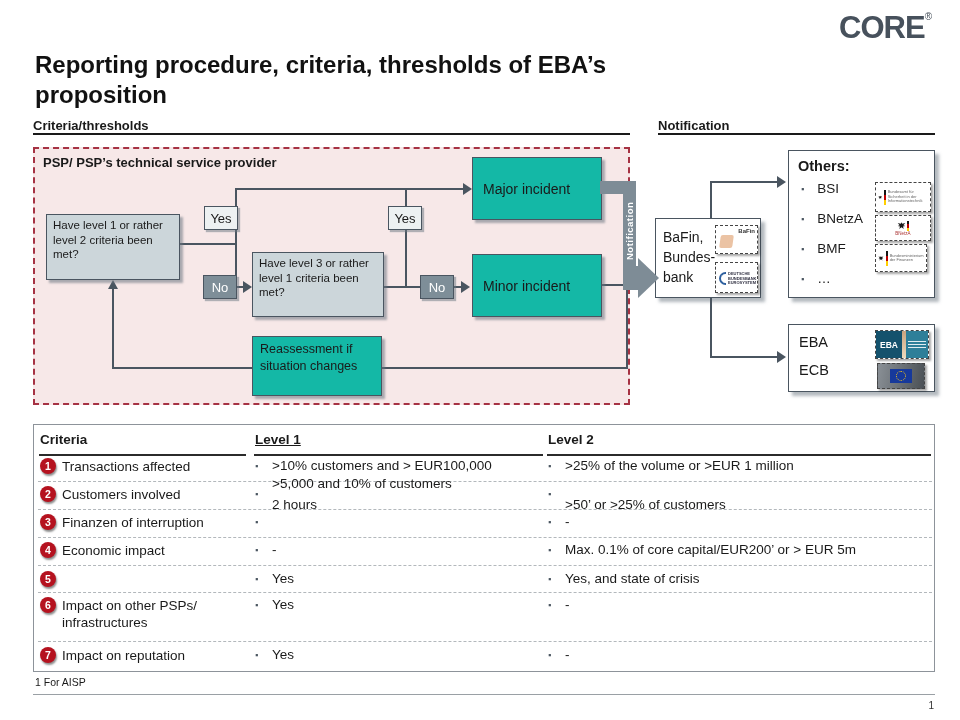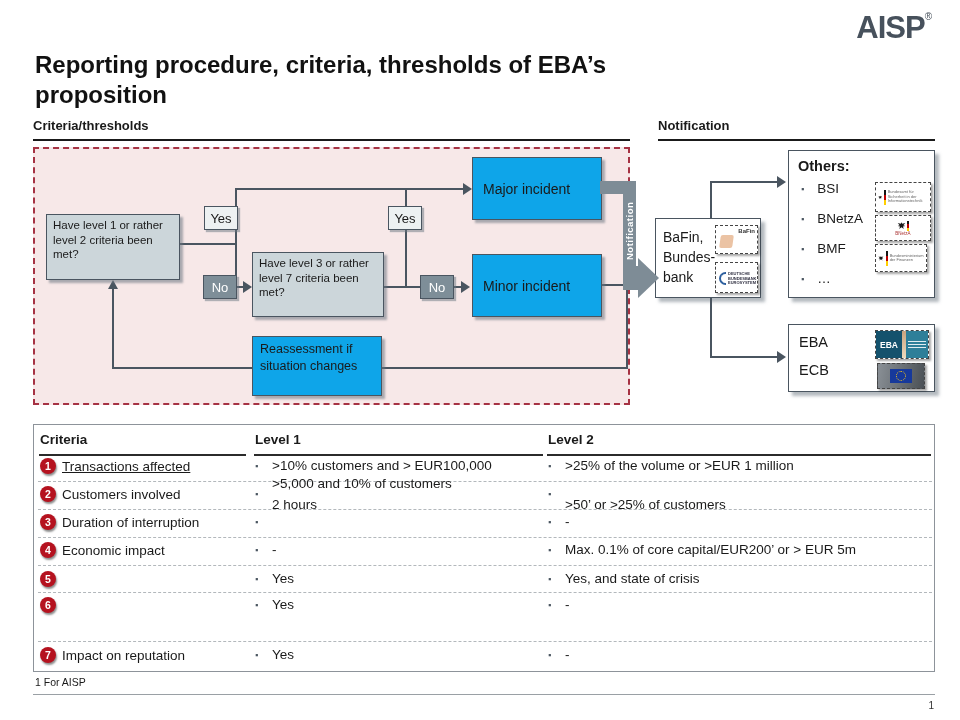--- a/index.html
+++ b/index.html
@@ -5,28 +5,28 @@
   html,body{margin:0;padding:0;background:#e9e9e9;}
   .slide{position:relative;width:960px;height:720px;background:#ffffff;overflow:hidden;
          font-family:"Liberation Sans", sans-serif;color:#1a1a1a;}
   
   .core-logo{position:absolute;top:10px;right:28px;font-size:31px;font-weight:bold;
              color:#47515c;letter-spacing:-1px;}
   .core-logo sup{font-size:10px;font-weight:normal;letter-spacing:0;vertical-align:18px;}
   .slide-title{position:absolute;left:35px;top:50px;width:680px;font-size:24px;font-weight:bold;
                line-height:30px;color:#111;}
   .sec-h{position:absolute;top:118px;font-size:13px;font-weight:bold;border-bottom:2px solid #1a1a1a;
-         padding-bottom:6px;box-sizing:border-box;}
+         box-sizing:border-box;}
   .sec-h.left{left:33px;width:597px;}
   .sec-h.right{left:658px;width:277px;}
   
   .flow-panel{position:absolute;left:33px;top:147px;width:597px;height:258px;background:#f7e8e8;
               border:2px dashed #a63243;box-sizing:border-box;}
   .panel-title{position:absolute;left:8px;top:6px;font-size:13px;font-weight:bold;}
-  .box{position:absolute;border:1.5px solid #4a5560;background:#0ea5e9;
+  .box{position:absolute;border:1.5px solid #4a5560;background:#14b8a6;
        box-shadow:3px 3px 2px rgba(106,117,128,.55);box-sizing:border-box;z-index:2;}
   .gbox{background:#ccd6da;font-size:11.5px;line-height:14.5px;padding:3px 6px;}
   .tag{display:flex;align-items:center;justify-content:center;font-size:13px;
        box-shadow:2px 2px 1px rgba(106,117,128,.5);}
   .yes{background:#edf1f2;}
   .no{background:#7e8e98;color:#fff;}
   .incident{font-size:14px;display:flex;align-items:center;padding-left:10px;}
   .reassess{font-size:12.5px;line-height:16.5px;padding:4px 7px;}
   .lh{position:absolute;height:2px;background:#4a5560;z-index:1;}
   .lv{position:absolute;width:2px;background:#4a5560;z-index:1;}
@@ -69,27 +69,28 @@
   .footnote{position:absolute;left:35px;top:676px;font-size:10.5px;}
   .foot-line{position:absolute;left:33px;top:694px;width:902px;height:1px;background:#9aa0a5;}
   .page-num{position:absolute;right:26px;top:700px;font-size:10px;color:#333;}
 </style>
 </head>
 <body>
 
 <div class="slide">
 
   <div class="core-logo">
-    <span>AISP</span><sup>®</sup>
+    <span>CORE</span><sup>®</sup>
   </div>
   <div class="slide-title">Reporting procedure, criteria, thresholds of EBA’s proposition</div>
   <div class="sec-h left">Criteria/thresholds</div>
   <div class="sec-h right">Notification</div>
 
   <div class="flow-panel">
+    <div class="panel-title">PSP/ PSP’s technical service provider</div>
 
     <div class="lh" style="left:145px;top:94px;width:57px;"></div>
     <div class="lv" style="left:200px;top:39px;height:99px;"></div>
     <div class="lh" style="left:200px;top:39px;width:230px;"></div>
     <div class="arr-r" style="left:428px;top:34px;"></div>
     <div class="lh" style="left:202px;top:137px;width:8px;"></div>
     <div class="arr-r" style="left:208px;top:132px;"></div>
     <div class="lh" style="left:349px;top:137px;width:36px;"></div>
     <div class="lv" style="left:370px;top:39px;height:100px;"></div>
     <div class="lh" style="left:419px;top:137px;width:9px;"></div>
@@ -97,21 +98,21 @@
     <div class="lh" style="left:567px;top:135px;width:26px;"></div>
     <div class="lv" style="left:591px;top:135px;height:85px;"></div>
     <div class="lh" style="left:347px;top:218px;width:246px;"></div>
     <div class="lh" style="left:77px;top:218px;width:140px;"></div>
     <div class="lv" style="left:77px;top:139px;height:81px;"></div>
     <div class="arr-u" style="left:73px;top:131px;"></div>
 
     <div class="box gbox" style="left:11px;top:65px;width:134px;height:66px;">Have level 1 or rather level 2 criteria been met?</div>
     <div class="box tag yes" style="left:169px;top:57px;width:34px;height:24px;">Yes</div>
     <div class="box tag no" style="left:168px;top:126px;width:34px;height:24px;">No</div>
-    <div class="box gbox" style="left:217px;top:103px;width:132px;height:65px;">Have level 3 or rather level 7 criteria been met?</div>
+    <div class="box gbox" style="left:217px;top:103px;width:132px;height:65px;">Have level 3 or rather level 1 criteria been met?</div>
     <div class="box tag yes" style="left:353px;top:57px;width:34px;height:24px;">Yes</div>
     <div class="box tag no" style="left:385px;top:126px;width:34px;height:24px;">No</div>
     <div class="box incident" style="left:437px;top:8px;width:130px;height:63px;">Major incident</div>
     <div class="box reassess" style="left:217px;top:187px;width:130px;height:60px;">Reassessment if situation changes</div>
     <div class="box incident" style="left:437px;top:105px;width:130px;height:63px;">Minor incident</div>
   </div>
 
   <div class="nbar" style="left:600px;top:181px;width:36px;height:13px;"></div>
   <div class="nbar" style="left:623px;top:181px;width:13px;height:97px;"></div>
   <div class="nbar" style="left:623px;top:266px;width:17px;height:24px;"></div>
@@ -183,44 +184,44 @@
     </div>
     <div class="chip" style="left:88px;top:38px;width:48px;height:26px;background:linear-gradient(100deg,#8a9096,#4a5055);display:flex;align-items:center;justify-content:center;">
       <div style="width:22px;height:14px;background:#16399b;display:flex;align-items:center;justify-content:center;">
         <div style="width:8px;height:8px;border:1px dotted #f5c518;border-radius:50%;"></div>
       </div>
     </div>
   </div>
 
   <div class="crit-table">
     <div class="th" style="left:6px;">Criteria</div>
-    <div class="th" style="left:221px;">Level 1</div>
+    <div class="th" style="left:221px;text-decoration:underline;">Level 1</div>
     <div class="th" style="left:514px;">Level 2</div>
     <div class="th-rule" style="left:5px;width:207px;"></div>
     <div class="th-rule" style="left:220px;width:289px;"></div>
     <div class="th-rule" style="left:513px;width:384px;"></div>
 
     <div class="numc" style="top:33px;">1</div>
-    <div class="cname" style="top:33px;text-decoration:underline;">Transactions affected</div>
+    <div class="cname" style="top:33px;">Transactions affected</div>
     <span class="sq cbul1" style="top:36px;">▪</span>
     <div class="cval1" style="top:33px;">&gt;10% customers and &gt; EUR100,000</div>
     <span class="sq cbul2" style="top:36px;">▪</span>
     <div class="cval2" style="top:33px;">&gt;25% of the volume or &gt;EUR 1 million</div>
     <div class="sep" style="top:56px;"></div>
 
     <div class="numc" style="top:61px;">2</div>
     <div class="cname" style="top:61px;">Customers involved</div>
     <span class="sq cbul1" style="top:64px;">▪</span>
     <div class="cval1" style="top:51px;">&gt;5,000 and 10% of customers</div>
     <span class="sq cbul2" style="top:64px;">▪</span>
     <div class="cval2" style="top:56px;margin-top:16px;">&gt;50’ or &gt;25% of customers</div>
     <div class="sep" style="top:84px;"></div>
 
     <div class="numc" style="top:89px;">3</div>
-    <div class="cname" style="top:89px;">Duration of interruption</div>
+    <div class="cname" style="top:89px;">Finanzen of interruption</div>
     <span class="sq cbul1" style="top:92px;">▪</span>
     <div class="cval1" style="top:72px;">2 hours</div>
     <span class="sq cbul2" style="top:92px;">▪</span>
     <div class="cval2" style="top:89px;">-</div>
     <div class="sep" style="top:112px;"></div>
 
     <div class="numc" style="top:117px;">4</div>
     <div class="cname" style="top:117px;">Economic impact</div>
     <span class="sq cbul1" style="top:120px;">▪</span>
     <div class="cval1" style="top:117px;">-</div>
@@ -229,20 +230,21 @@
     <div class="sep" style="top:140px;"></div>
 
     <div class="numc" style="top:146px;">5</div>
     <span class="sq cbul1" style="top:149px;">▪</span>
     <div class="cval1" style="top:146px;">Yes</div>
     <span class="sq cbul2" style="top:149px;">▪</span>
     <div class="cval2" style="top:146px;">Yes, and state of crisis</div>
     <div class="sep" style="top:167px;"></div>
 
     <div class="numc" style="top:172px;">6</div>
+    <div class="cname" style="top:172px;">Impact on other PSPs/ infrastructures</div>
     <span class="sq cbul1" style="top:175px;">▪</span>
     <div class="cval1" style="top:172px;">Yes</div>
     <span class="sq cbul2" style="top:175px;">▪</span>
     <div class="cval2" style="top:172px;">-</div>
     <div class="sep" style="top:216px;"></div>
 
     <div class="numc" style="top:222px;">7</div>
     <div class="cname" style="top:222px;">Impact on reputation</div>
     <span class="sq cbul1" style="top:225px;">▪</span>
     <div class="cval1" style="top:222px;">Yes</div>

